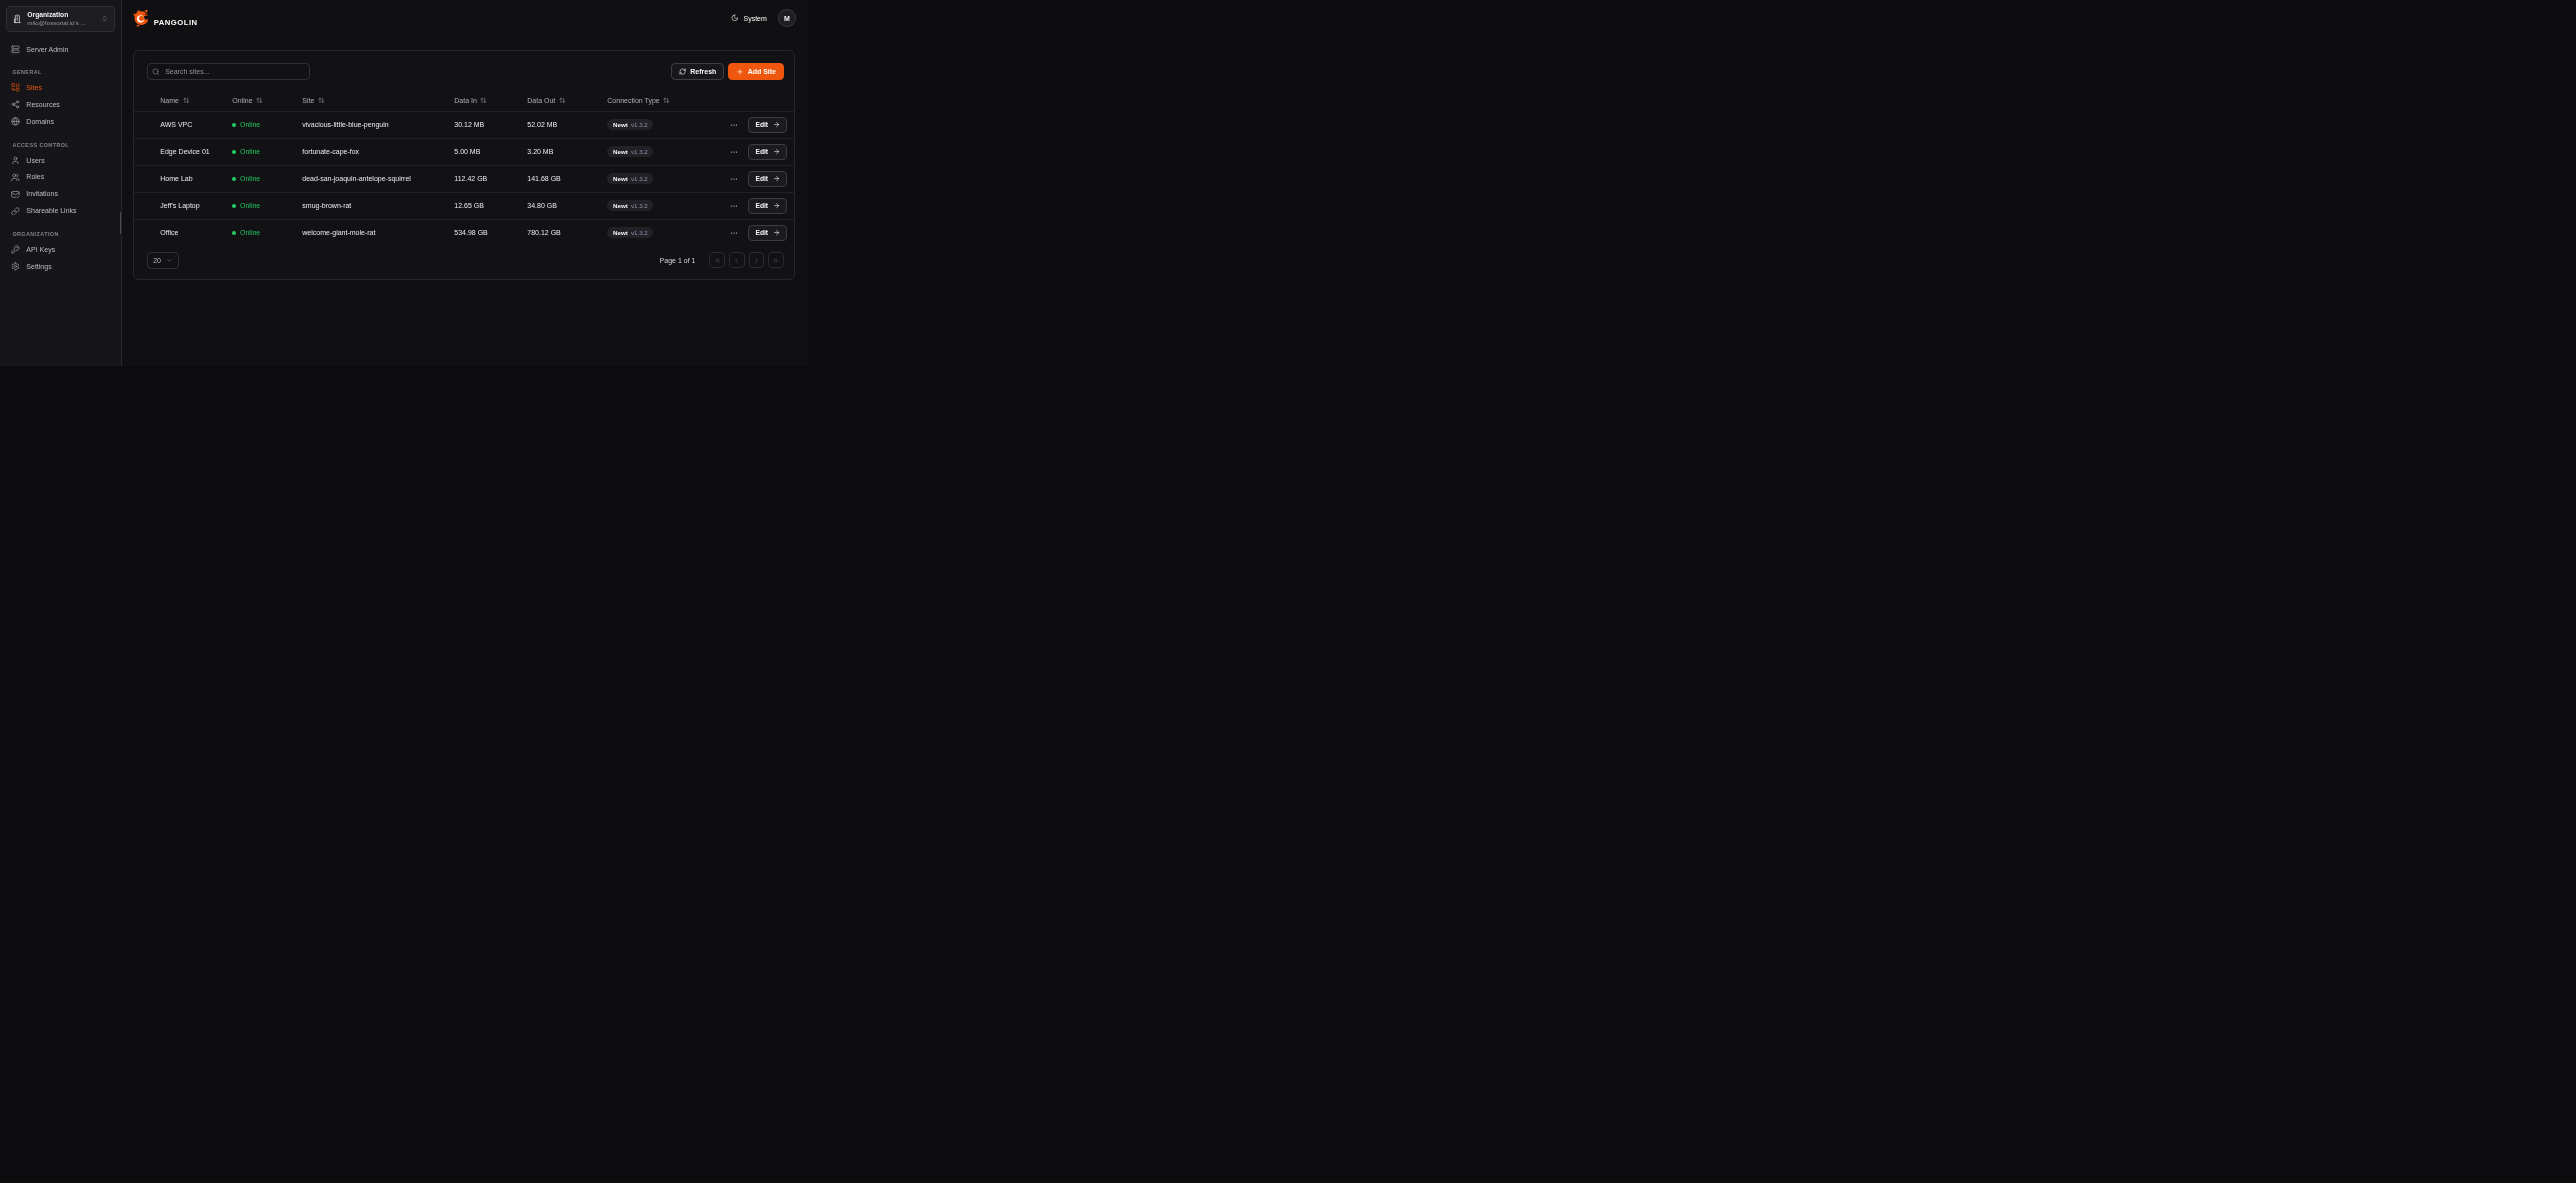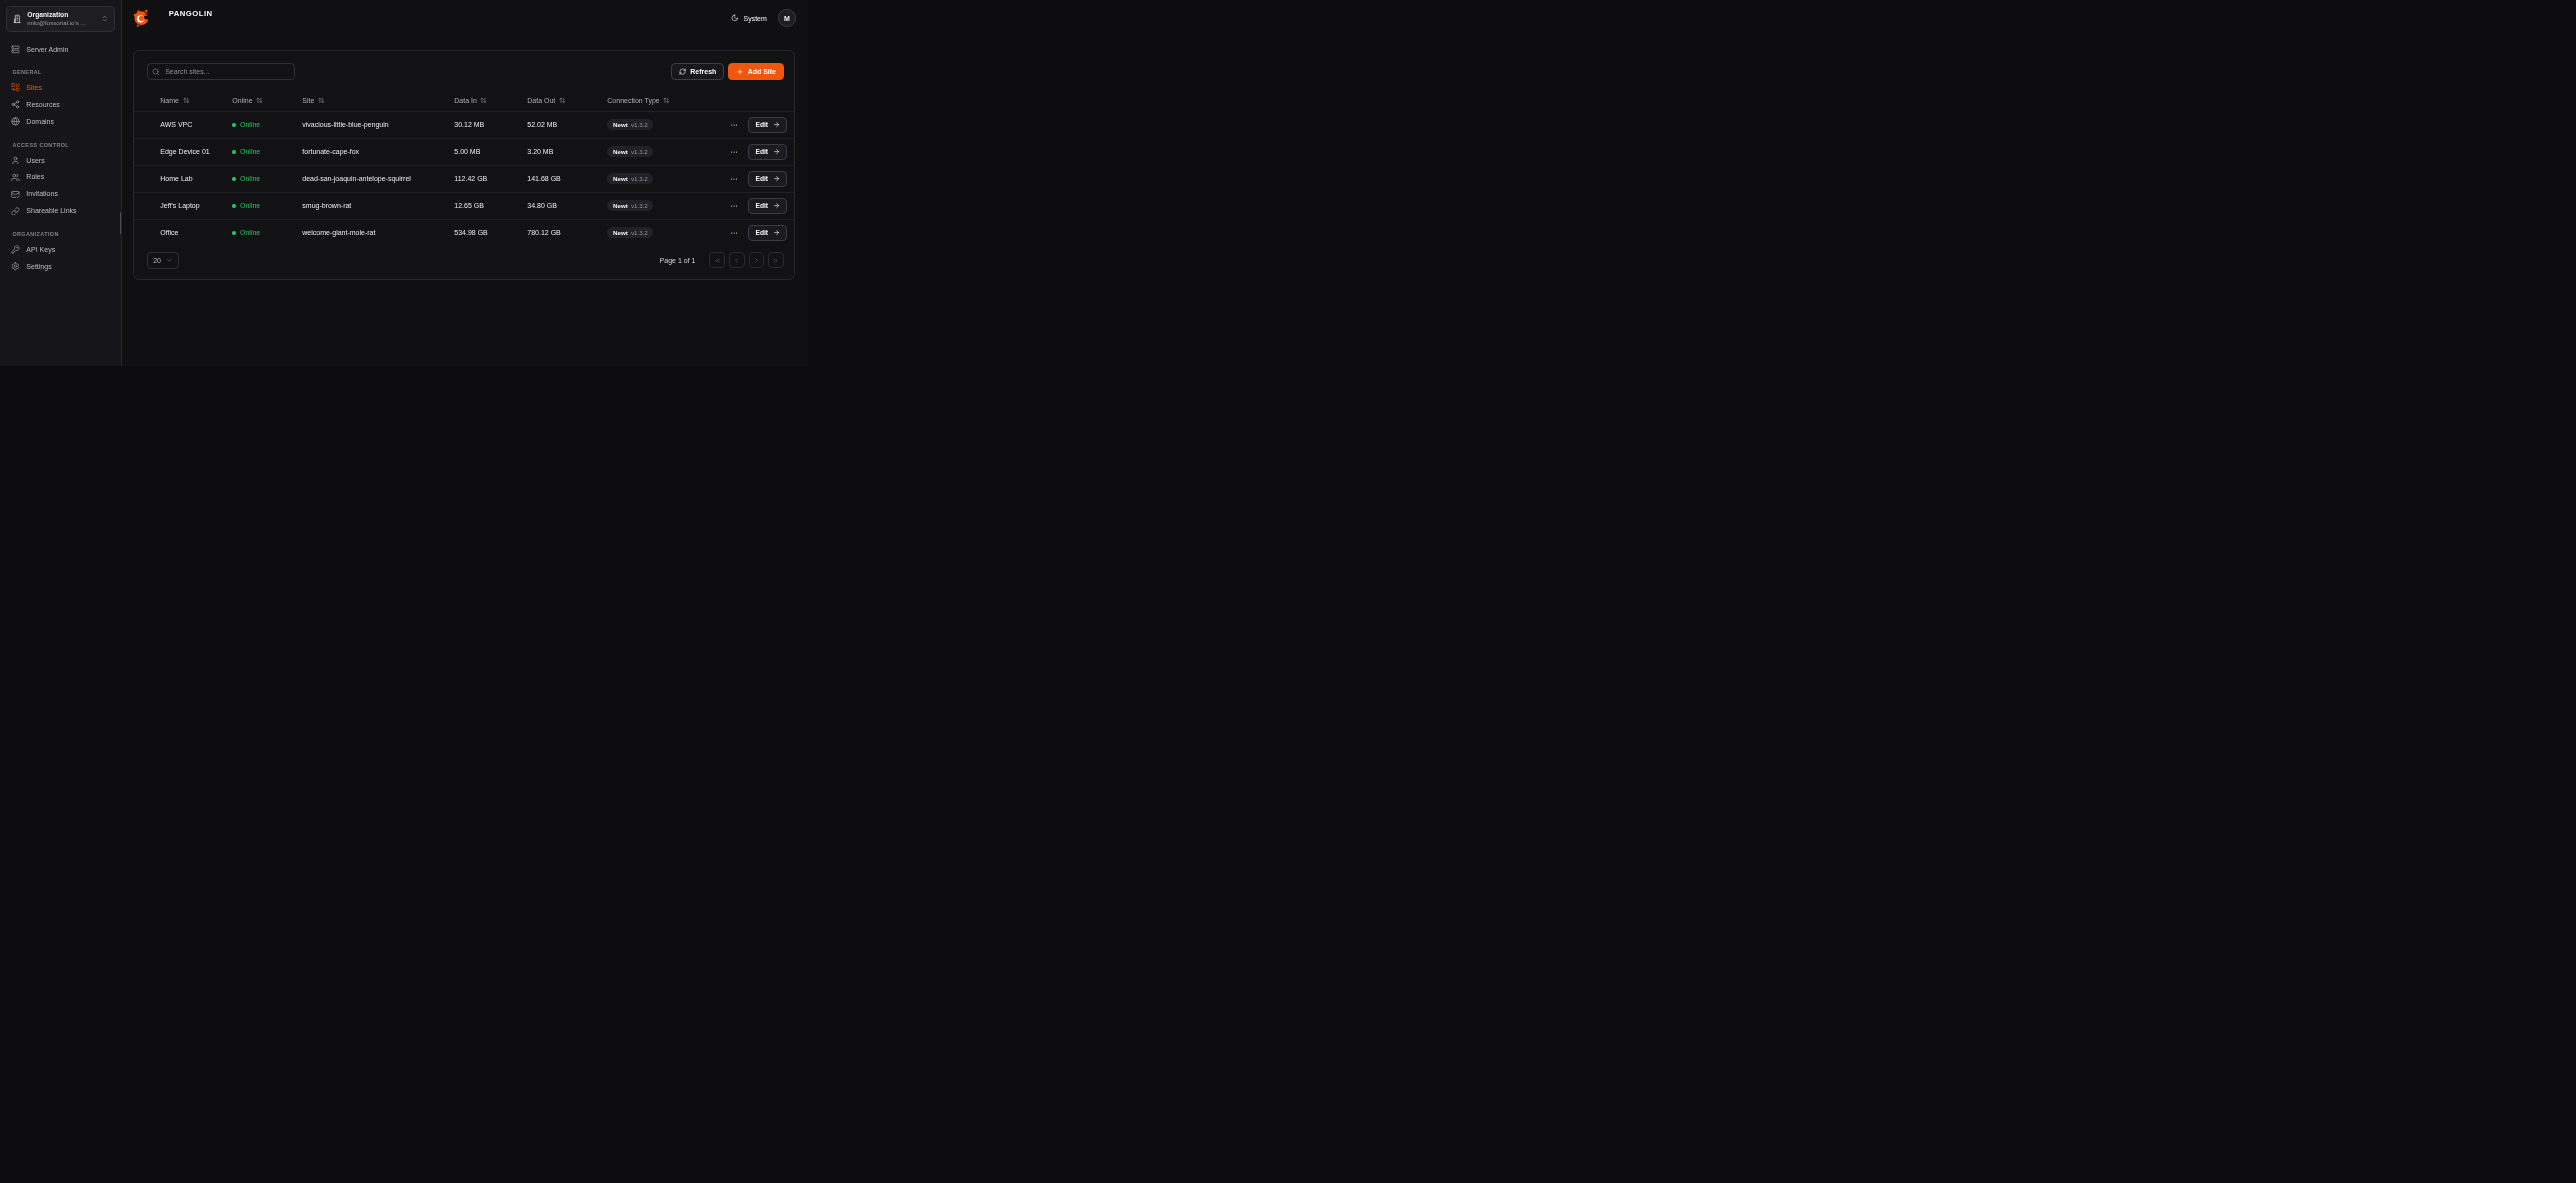--- a/index.html
+++ b/index.html
@@ -40,41 +40,41 @@
     margin:12.4px 12.4px 4.1px; font-size:5.4px; font-weight:700; letter-spacing:.08em;
     color:#81818b;
   }
   .sb-thumb{ position:absolute; right:0; top:212px; width:1.5px; height:21.6px;
     background:#4a4a52; border-radius:1px; }
 
   
   .main{ position:absolute; left:122px; top:0; right:0; bottom:0; }
   .topbar{ display:flex; align-items:center; justify-content:space-between;
     padding:9.3px 12.4px 7.2px 11.3px; }
-  .brand{ display:flex; align-items:flex-start; gap:18px; }
+  .brand{ display:flex; align-items:flex-end; gap:3px; }
   .brand-mark{ width:17.5px; height:17.5px; }
   .brand-name{ font-size:7.7px; font-weight:700; letter-spacing:.06em; color:#fafafa; }
   .top-right{ display:flex; align-items:center; gap:11.3px; }
   .theme-toggle{ display:flex; align-items:center; gap:4.6px; font-size:7px; color:#fafafa; cursor:pointer; }
   .theme-toggle .ic{ width:7.7px; height:7.7px; }
   .avatar{ width:17.5px; height:17.5px; border-radius:50%; background:#1d1d22;
     border:0.5px solid #3b3b43; display:flex; align-items:center; justify-content:center;
     font-size:7px; font-weight:700; color:#f4f4f5; cursor:pointer; }
 
   .page-head{ padding:12.4px 13px 0 11.3px; }
   .page-title{ font-size:14px; font-weight:700; letter-spacing:-.02em; }
   .page-sub{ margin-top:4.6px; font-size:8px; color:#a4a4ad; }
 
   .card{
     margin:16px 13px 0 11.3px; height:230px; border:0.5px solid #27272c;
     border-radius:6.2px; background:#121215; position:relative;
   }
   .card-toolbar{ display:flex; align-items:center; justify-content:space-between;
     padding:12px 10.3px 10.3px 12.4px; }
-  .search-wrap{ position:relative; width:148px; }
+  .search-wrap{ position:relative; width:163px; }
   .search-wrap .ic{ position:absolute; left:5.7px; top:4.6px; width:7.7px; height:7.7px; color:#8f8f98; }
   .search-input{
     width:100%; height:17px; background:transparent; border:0.5px solid #303036;
     border-radius:4.1px; color:#e4e4e7; font-size:7px; padding:0 5.2px 0 17.5px;
     font-family:inherit; outline:none;
   }
   .search-input::placeholder{ color:#8f8f98; }
   .toolbar-actions{ display:flex; align-items:center; gap:4.1px; }
   .btn{ display:inline-flex; align-items:center; gap:4.1px; height:17px; padding:0 6.7px;
     border-radius:4.1px; font-size:7px; font-weight:700; font-family:inherit; cursor:pointer; }

